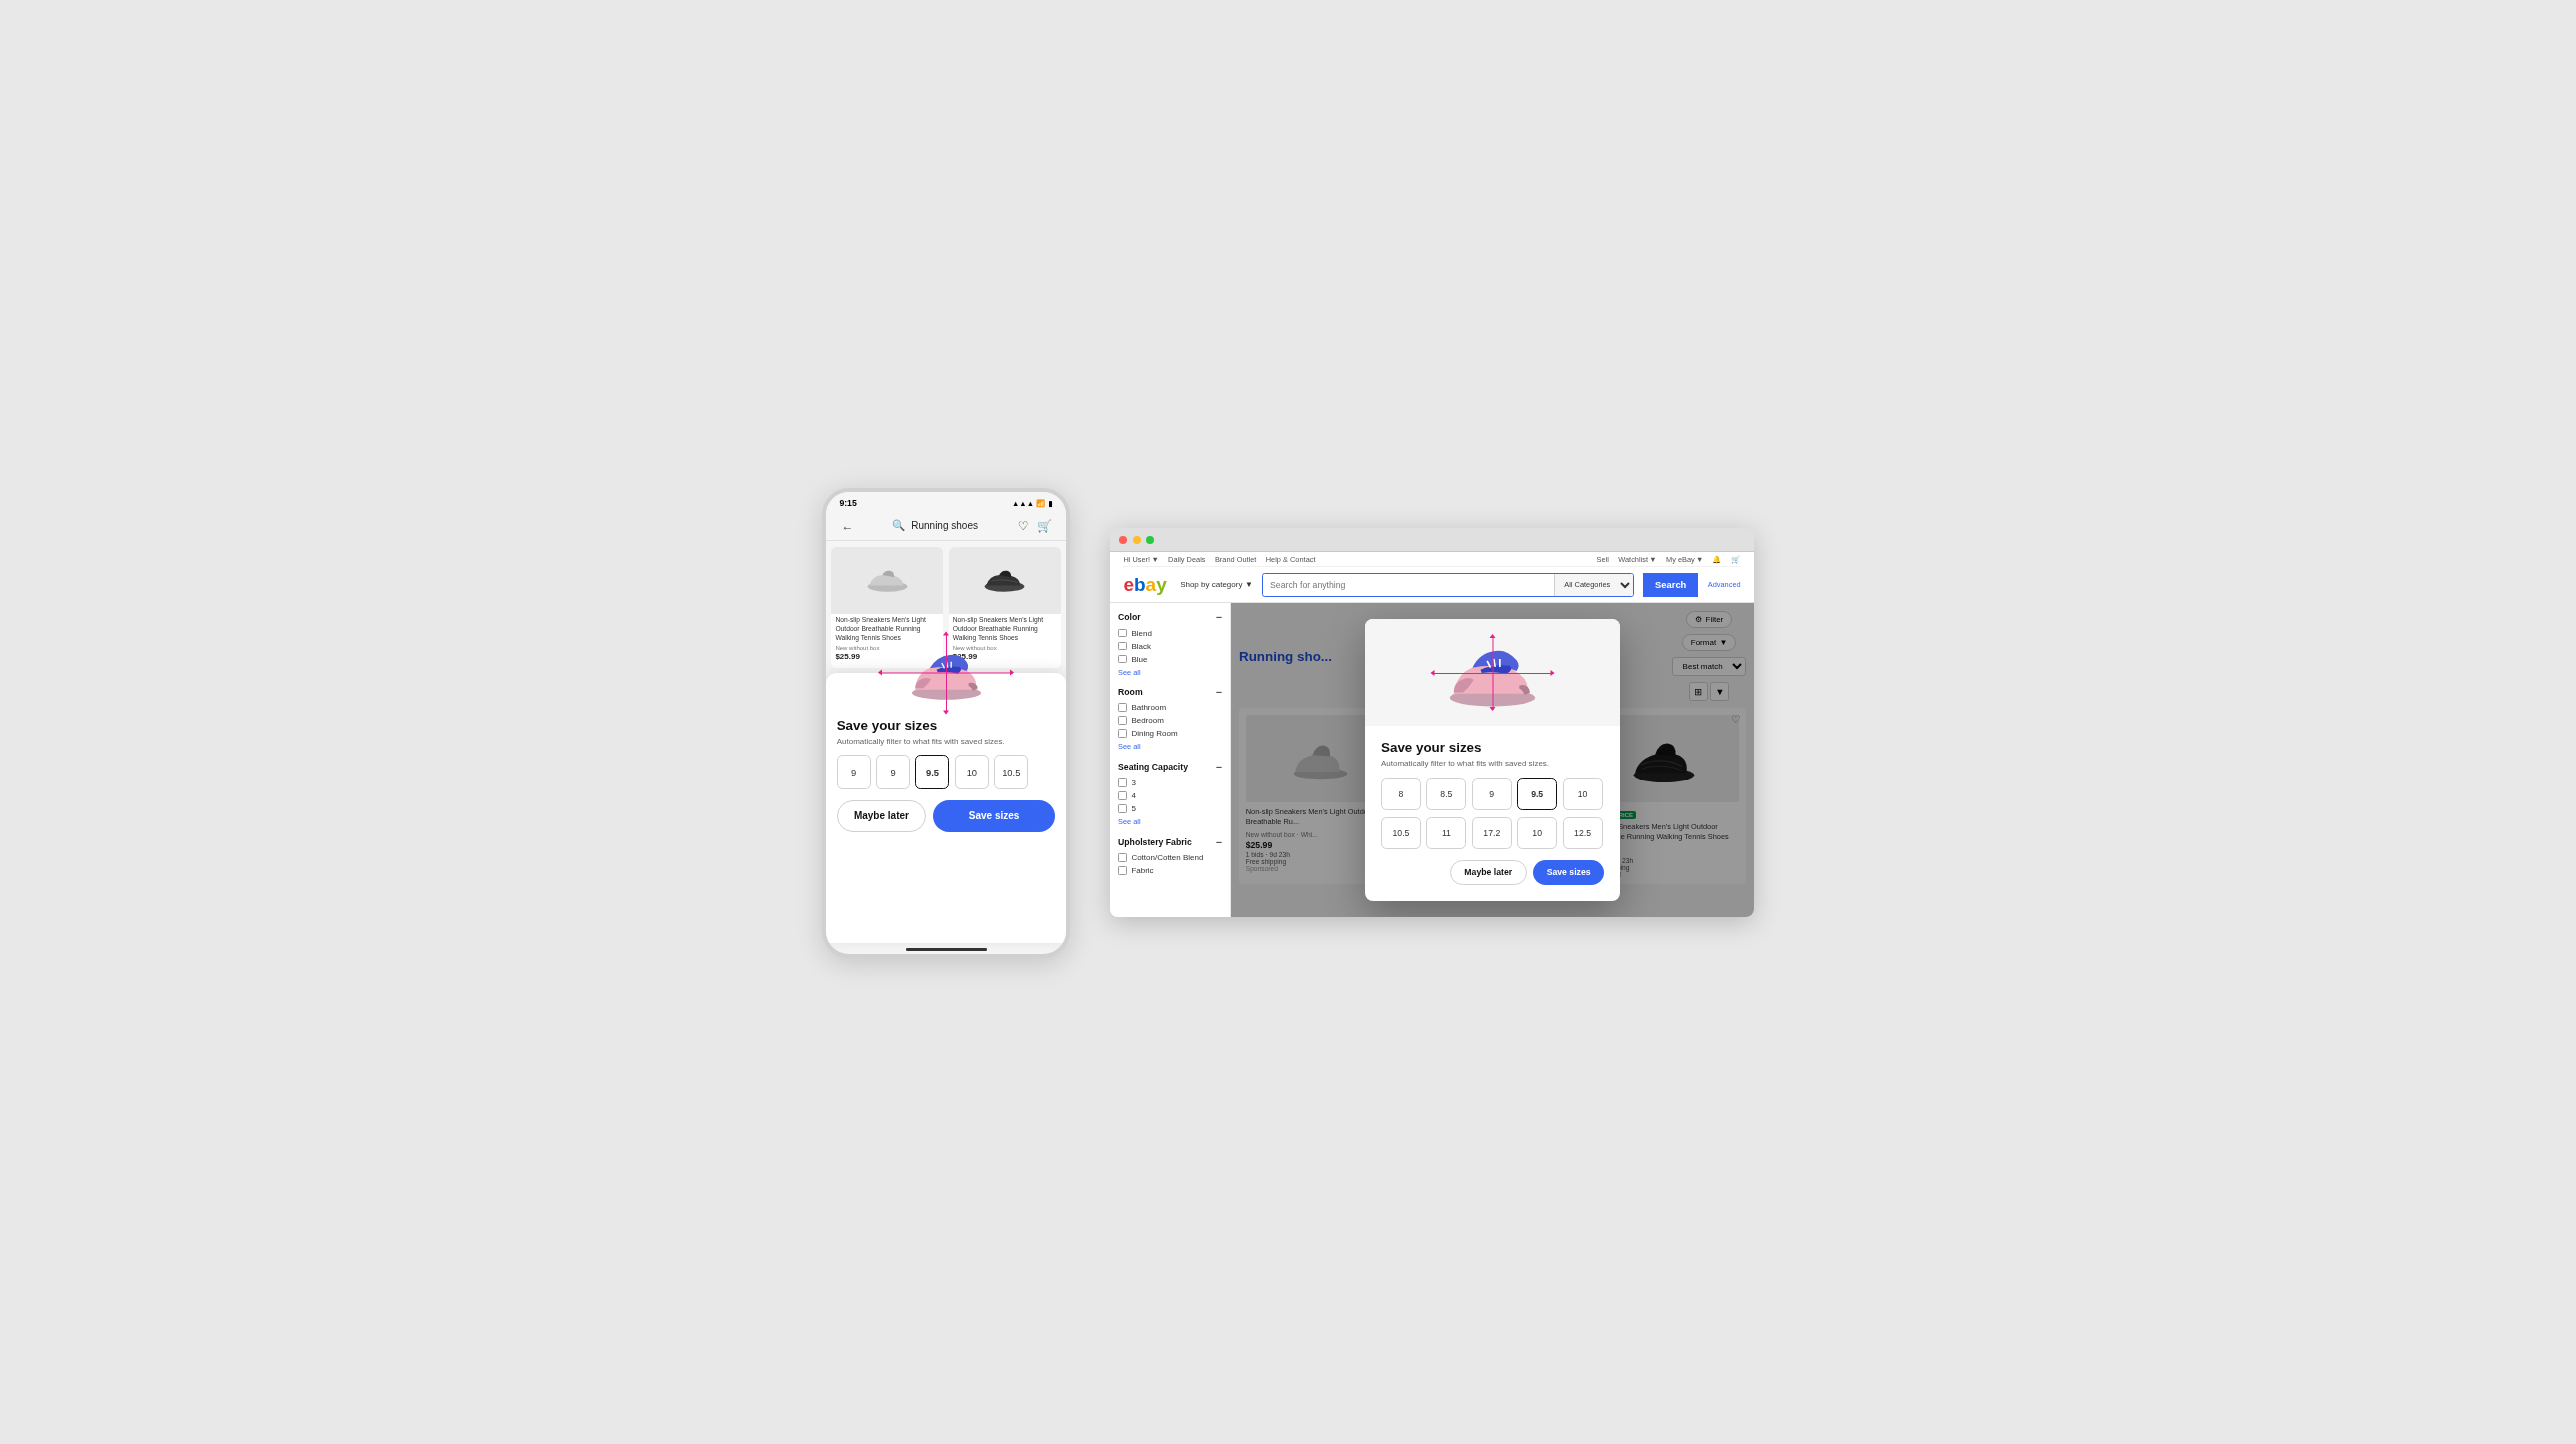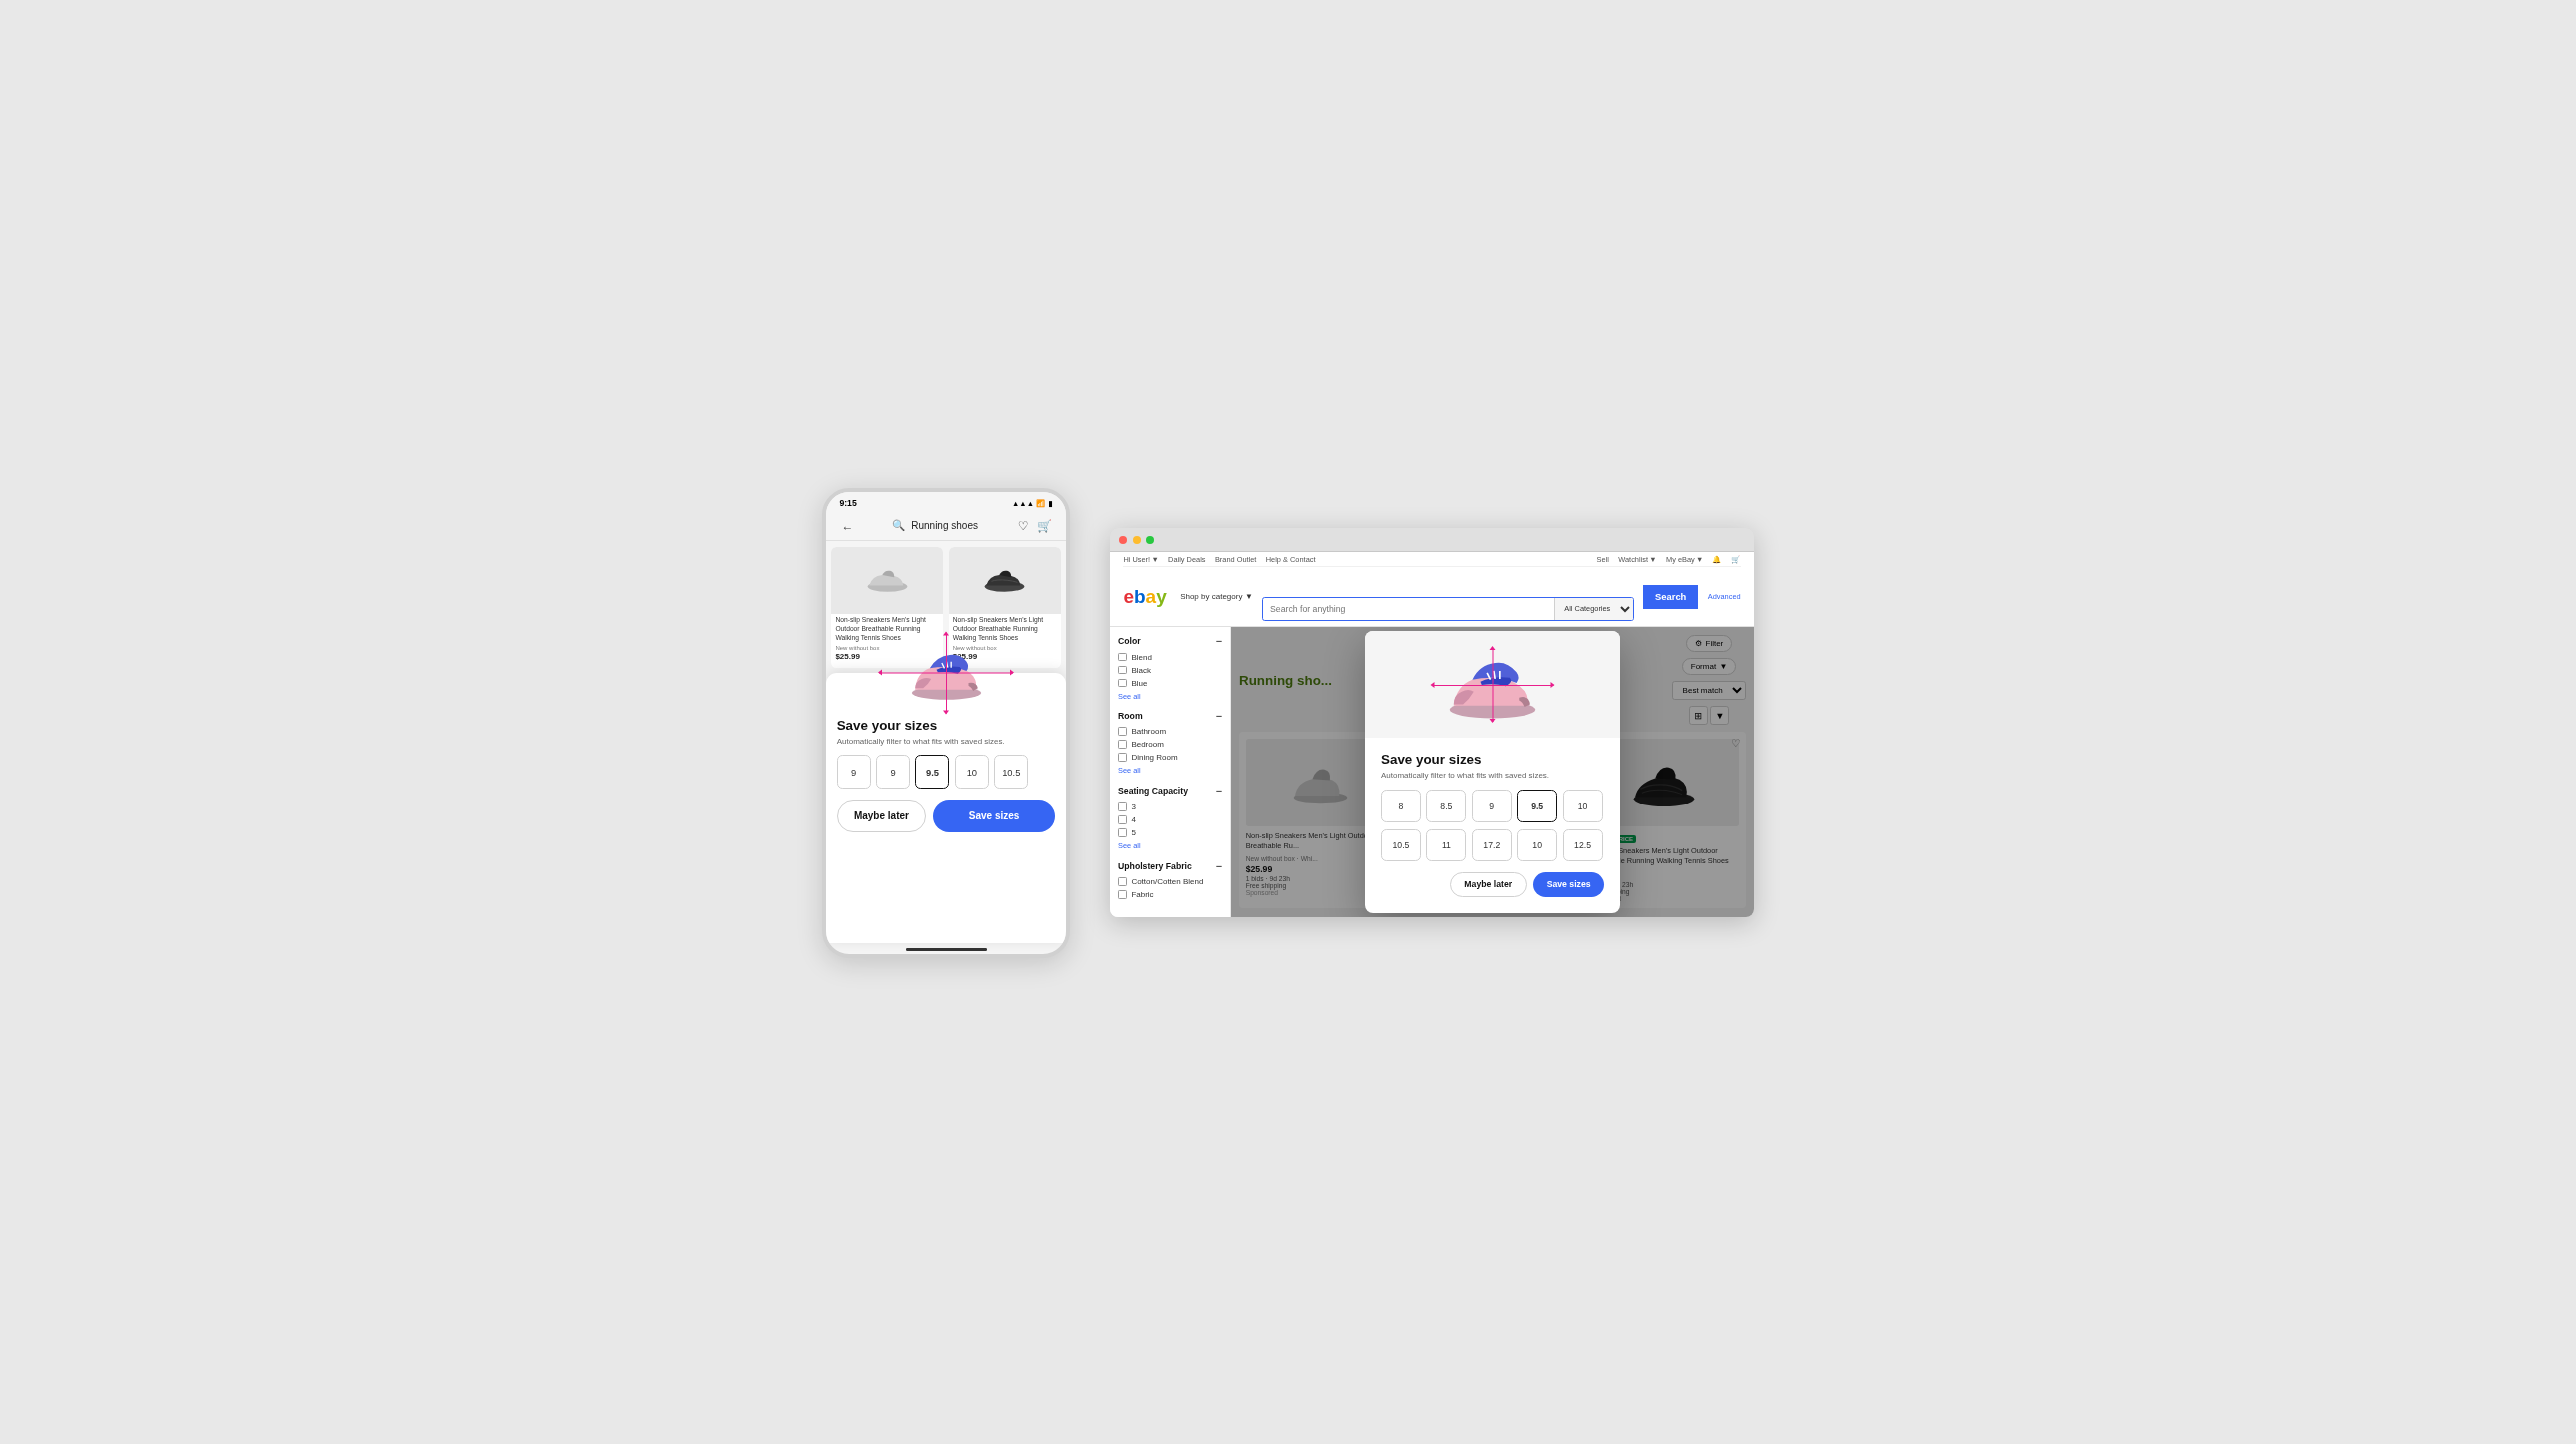--- a/index.html
+++ b/index.html
@@ -372,21 +372,20 @@
       color: #333;
     }
     .ebay-search-bar {
       flex: 1;
       display: flex;
       align-items: center;
       border: 1px solid #3665f3;
       border-radius: 2.7px;
       overflow: hidden;
       height: 24px;
-      margin-top: 24px;
     }
     .ebay-search-input {
       flex: 1;
       border: none;
       outline: none;
       padding: 0 6.7px;
       font-size: 8.7px;
       background: #fff;
       color: #333;
     }
@@ -482,21 +481,21 @@
     }
     .results-header {
       display: flex;
       justify-content: space-between;
       align-items: center;
       margin-bottom: 6.7px;
     }
     .results-title {
       font-size: 13.4px;
       font-weight: 700;
-      color: #4d7c0f;
+      color: #1d4ed8;
     }
     .results-controls {
       display: flex;
       align-items: center;
       gap: 6.7px;
       flex-direction: column;
     }
     .filter-btn {
       display: flex;
       align-items: center;

